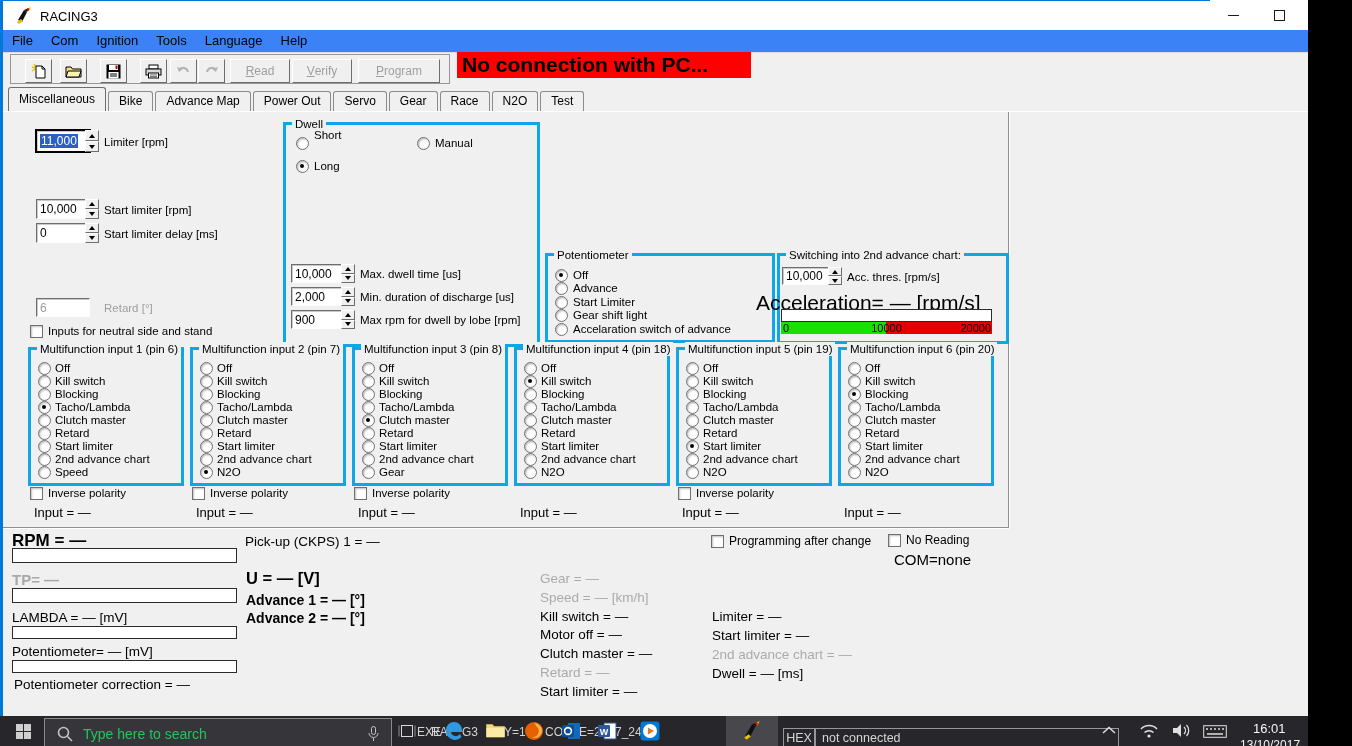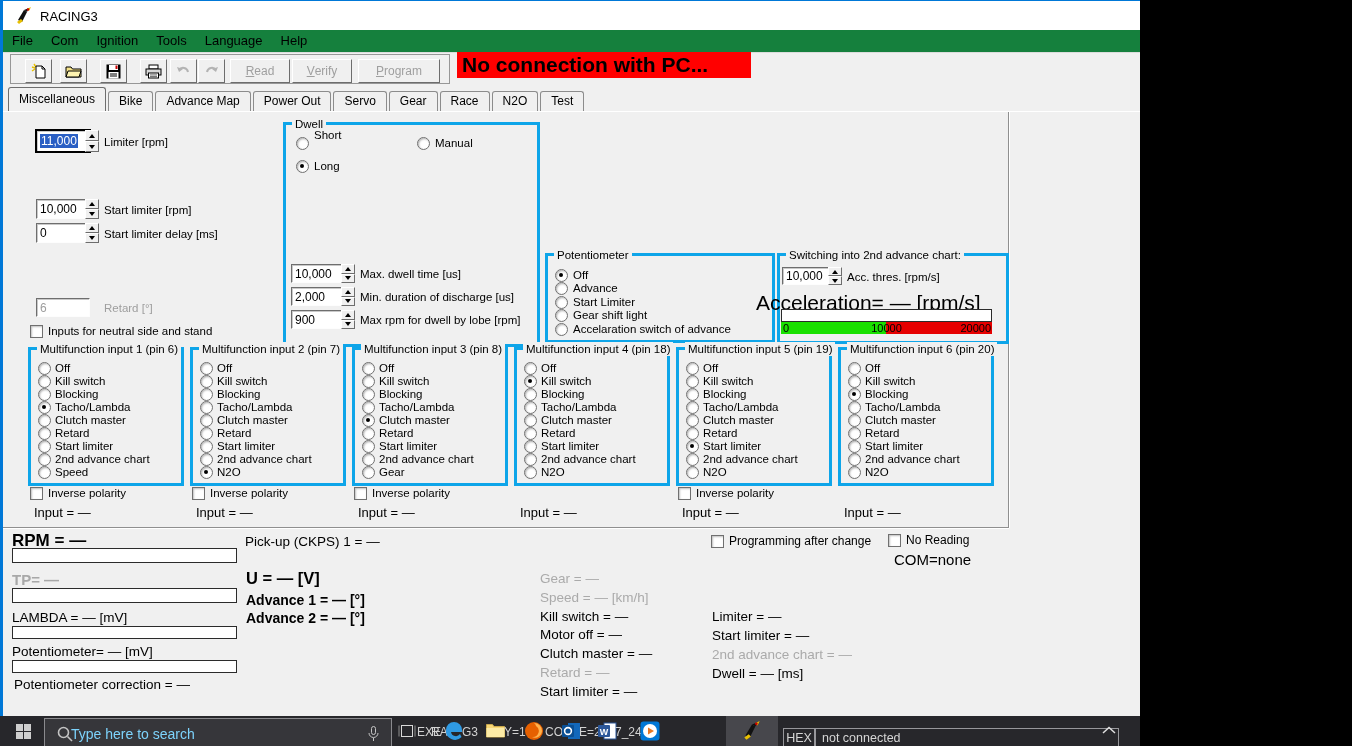--- a/index.html
+++ b/index.html
@@ -1,30 +1,30 @@
 <!DOCTYPE html>
 <html><head>
 <meta charset="utf-8">
 <style>
   html,body{margin:0;padding:0;background:#000;}
-  .stage{position:relative;width:1140px;height:746px;background:#f0f0f0;overflow:hidden;
+  .stage{position:relative;width:1308px;height:746px;background:#f0f0f0;overflow:hidden;
          font-family:"Liberation Sans",sans-serif;color:#000;}
   .abs{position:absolute;}
   .nowrap{white-space:nowrap;}
   
   .accent-top{left:0;top:0;width:1352px;height:1px;background:#0078d7;}
   .accent-left{left:0;top:0;width:3px;height:716px;background:#0078d7;}
   .accent-right{left:1350px;top:0;width:2px;height:716px;background:#0078d7;}
   .titlebar{left:3px;top:1px;width:1347px;height:29px;background:#fff;}
   .title-text{left:37px;top:8px;font-size:13px;}
   .winbtn{top:0;width:46px;height:30px;display:flex;align-items:center;justify-content:center;background:#fff;}
   .glyph-min{width:11px;height:1px;background:#1a1a1a;}
   .glyph-max{width:9px;height:9px;border:1px solid #1a1a1a;}
   .glyph-close{font-size:13px;color:#1a1a1a;line-height:13px;}
-  .menubar{left:3px;top:30px;width:1347px;height:22px;background:#15803d;display:flex;align-items:flex-end;}
+  .menubar{left:3px;top:30px;width:1347px;height:22px;background:#3b82f6;display:flex;align-items:flex-end;}
   .menu-item{font-size:13px;padding:0 9px;line-height:22px;}
   
   .toolbar{left:3px;top:52px;width:1347px;height:36px;background:#f0f0f0;border-top:1px solid #dcdcdc;}
   .tb-panel{left:10px;top:54px;width:438px;height:28px;border:1px solid #979797;background:#f0f0f0;}
   .tbtn{top:59px;height:22px;background:#f0f0f0;border:1px solid;border-color:#ffffff #6d6d6d #6d6d6d #ffffff;
         display:flex;align-items:center;justify-content:center;}
   .tbtn.ico{width:25px;}
   .tbtn.txt{font-size:12px;color:#9f9f9f;}
   .banner{left:457px;top:52px;width:289px;height:26px;background:#ff0000;color:#000;font-weight:bold;
           font-size:21px;line-height:26px;padding-left:5px;white-space:nowrap;}
@@ -62,21 +62,21 @@
   .st-big{font-size:17px;font-weight:bold;}
   .st-tp{font-size:15px;font-weight:bold;color:#a8a8a8;}
   .st-md{font-size:13.5px;}
   .st-u{font-size:16.5px;font-weight:bold;}
   .st-adv{font-size:14px;font-weight:bold;}
   .st-row{position:absolute;font-size:13.5px;white-space:nowrap;}
   .st-row.dim{color:#aaaaaa;}
   
   .taskbar{left:0;top:716px;width:1352px;height:30px;background:#27272b;color:#cfcfcf;}
   .tsearch{left:44px;top:2px;width:346px;height:30px;background:#36363a;border:1px solid #8a8a8e;display:flex;align-items:center;}
-  .tsearch .ph{font-size:14px;color:#7dd3fc;margin-left:26px;white-space:nowrap;}
+  .tsearch .ph{font-size:14px;color:#22c55e;margin-left:38px;white-space:nowrap;}
   .frag{position:absolute;top:9px;font-size:12px;color:#d2d2d2;white-space:nowrap;}
   .task-active{left:726px;top:0;width:52px;height:30px;background:#47474c;display:flex;align-items:center;justify-content:center;}
   .hexbox{position:absolute;top:12px;height:20px;border:1px solid #97979b;color:#d6d6d6;font-size:12.5px;line-height:18px;}
   .tray-time{position:absolute;top:5px;font-size:13px;color:#f5f5f5;}
   .tray-date{position:absolute;top:22px;font-size:12px;color:#f5f5f5;}
   .ticon{position:absolute;top:6px;}
 </style>
 </head>
 <body>
 

